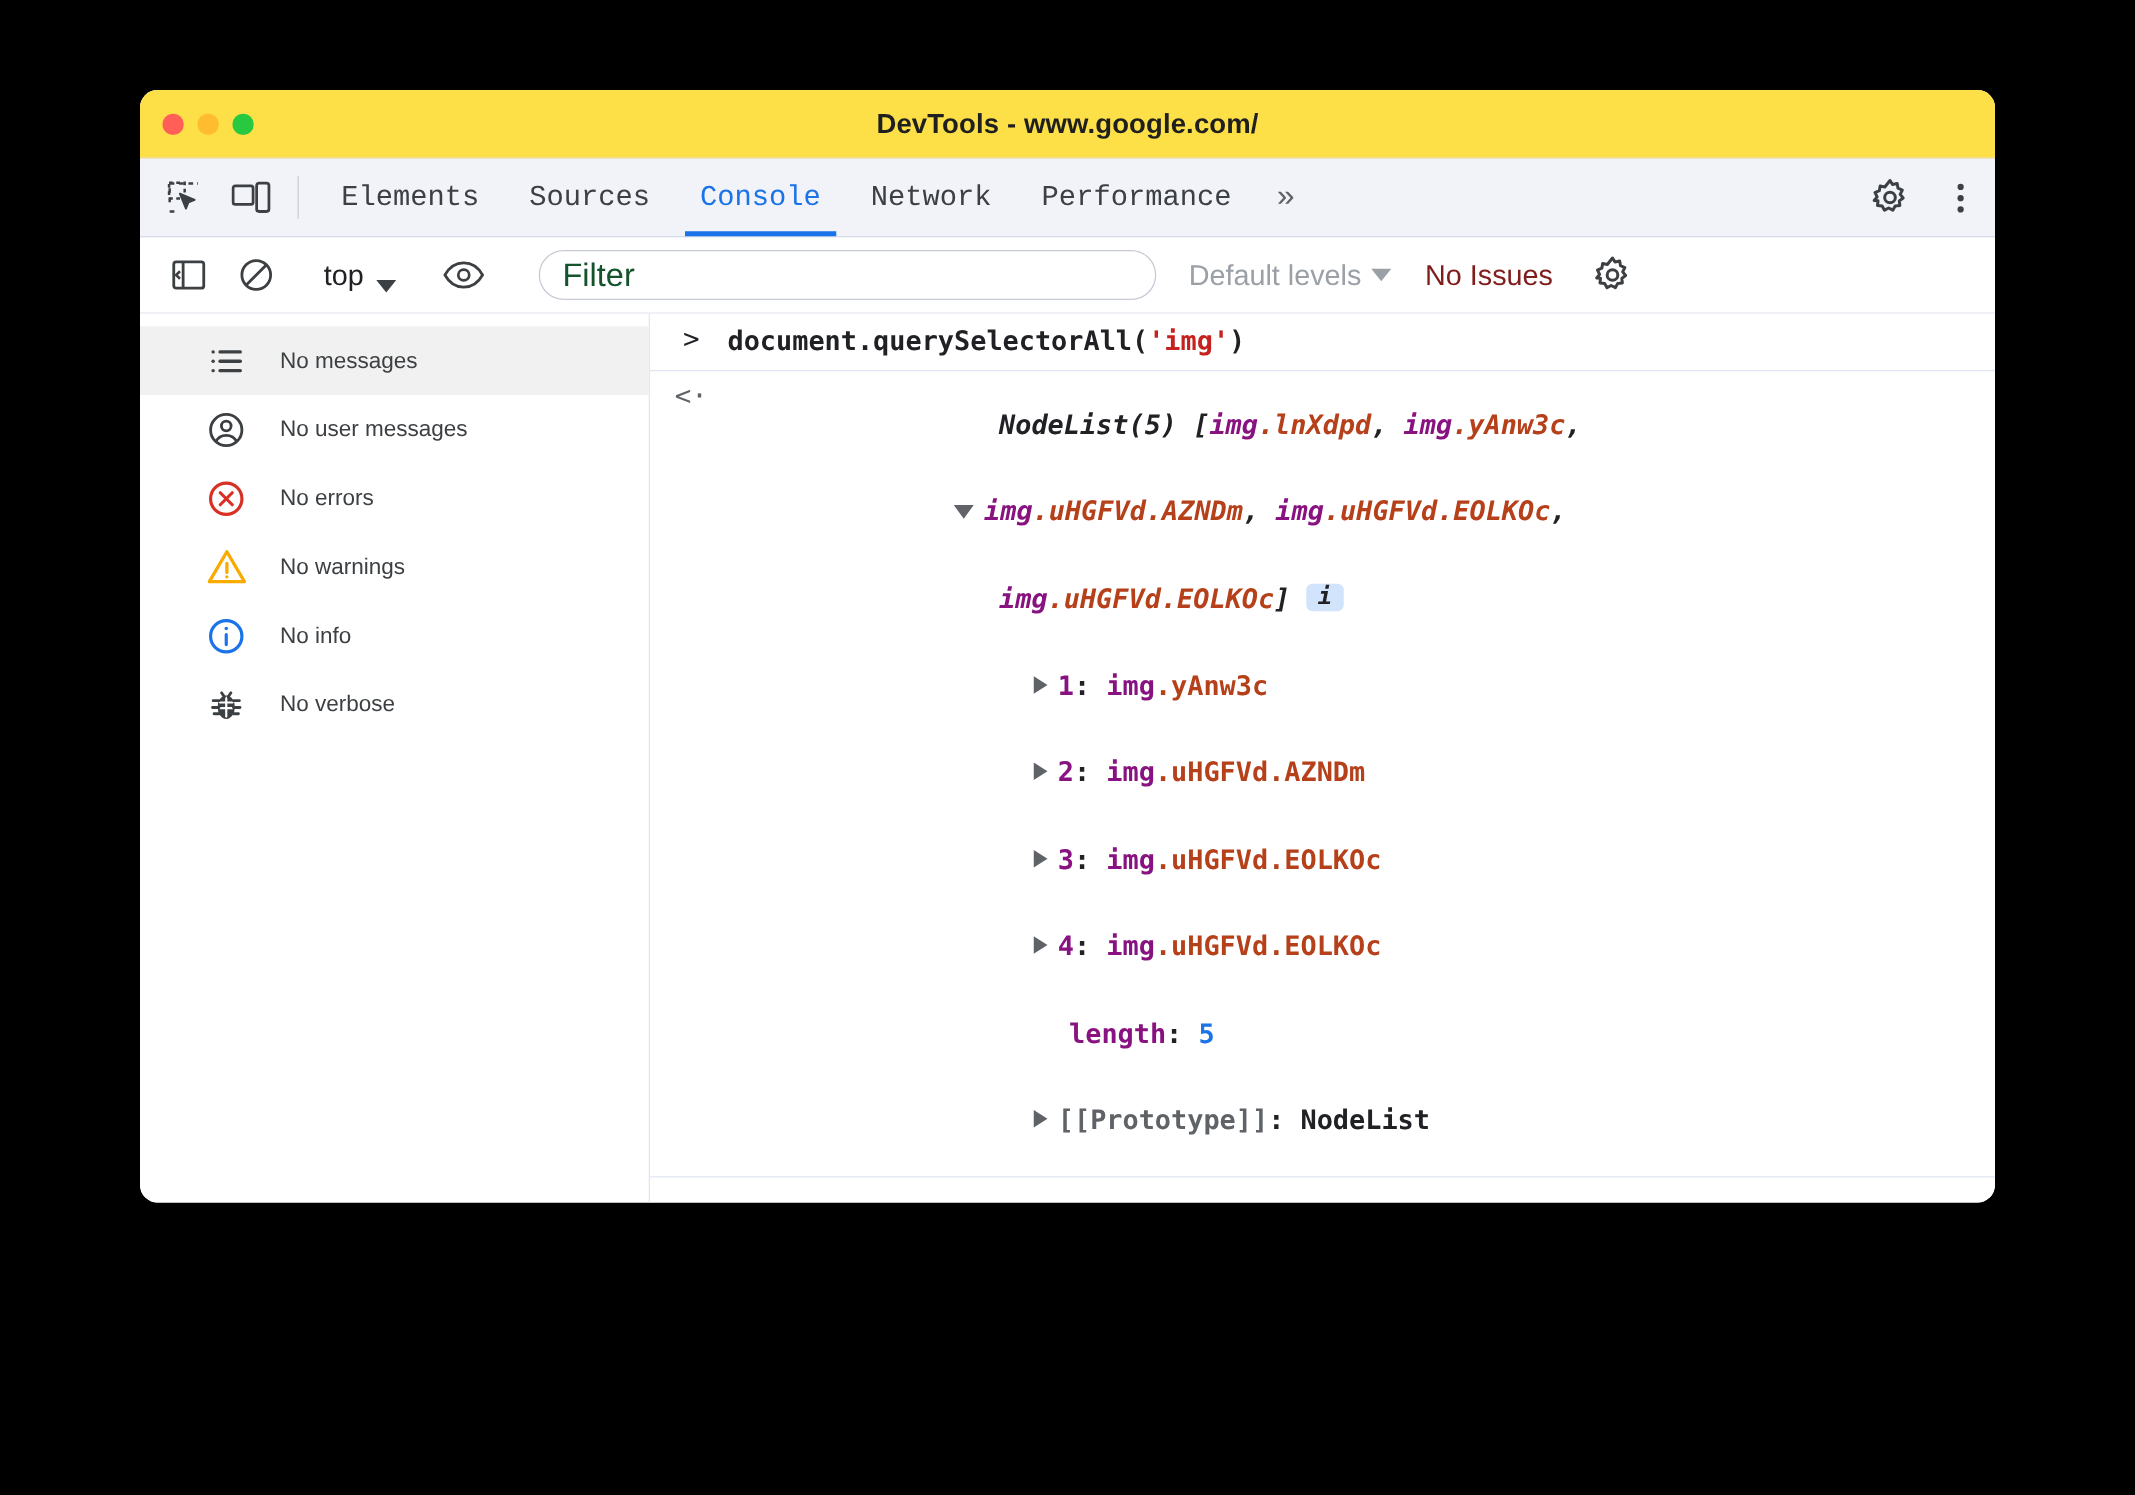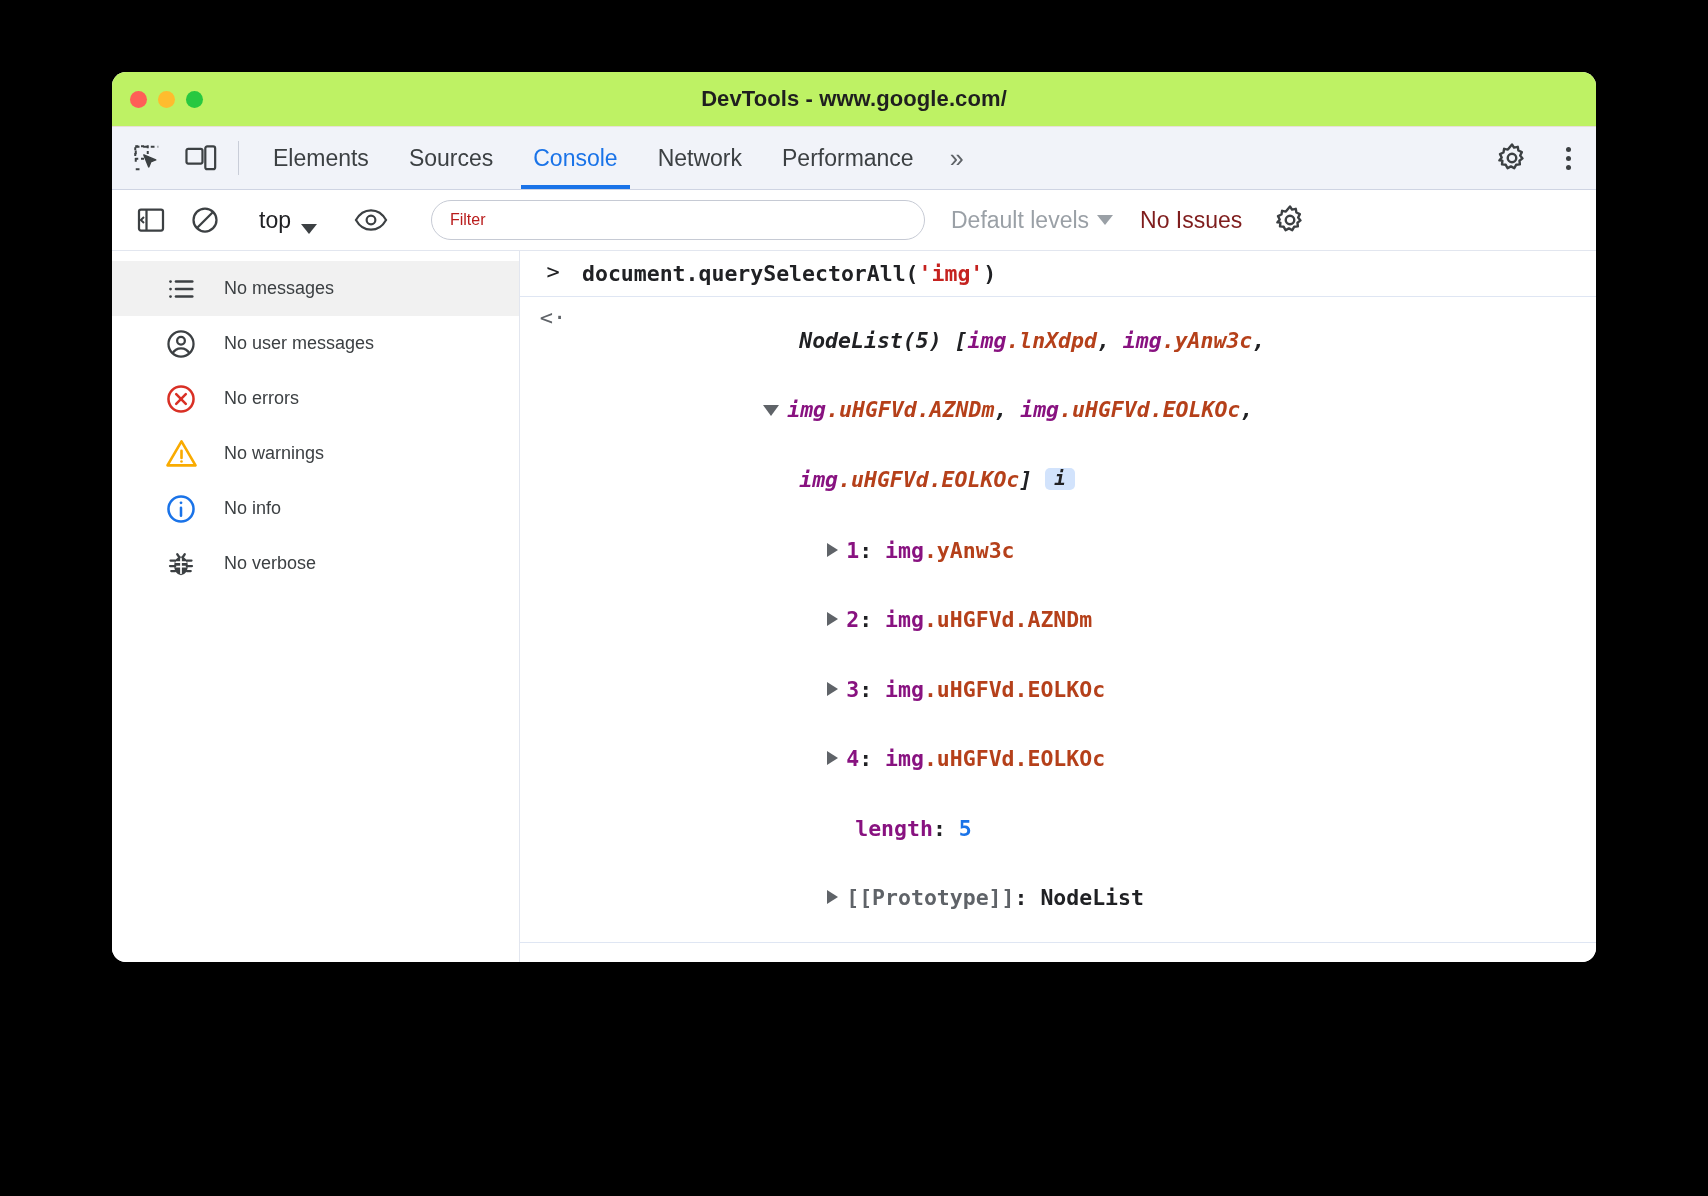--- a/index.html
+++ b/index.html
@@ -30,21 +30,21 @@
     background: #ffffff;
     border-radius: 14px;
     overflow: hidden;
     box-shadow: 0 14px 50px rgba(0,0,0,0.55);
   }
 
   
   .titlebar {
     position: relative;
     height: 54px;
-    background: #bef264;
+    background: #fde047;
     border-bottom: 1px solid #e8dfd8;
     display: flex;
     align-items: center;
   }
   .traffic {
     display: flex;
     gap: 11px;
     margin-left: 18px;
   }
   .dot {
@@ -85,20 +85,21 @@
   }
   .vsep {
     width: 1px;
     background: #c9cdd8;
     margin: 14px 10px 14px 10px;
   }
   .tabs {
     display: flex;
     align-items: stretch;
     margin-left: 4px;
+    font-family: Liberation Mono, monospace;
   }
   .tab {
     display: flex;
     align-items: center;
     padding: 0 20px;
     font-size: 23px;
     color: #3c4043;
     position: relative;
     white-space: nowrap;
   }
@@ -184,22 +185,22 @@
     flex: 0 0 auto;
     width: 494px;
     height: 40px;
     border: 1px solid #c6cad4;
     border-radius: 22px;
     background: #fff;
     margin-left: 12px;
     display: flex;
     align-items: center;
     padding: 0 18px;
-    font-size: 16px;
-    color: #b91c1c;
+    font-size: 26px;
+    color: #14532d;
     box-sizing: border-box;
   }
   .levels {
     margin-left: 26px;
     display: flex;
     align-items: center;
     gap: 8px;
     font-size: 23px;
     color: #9aa0a6;
     white-space: nowrap;

